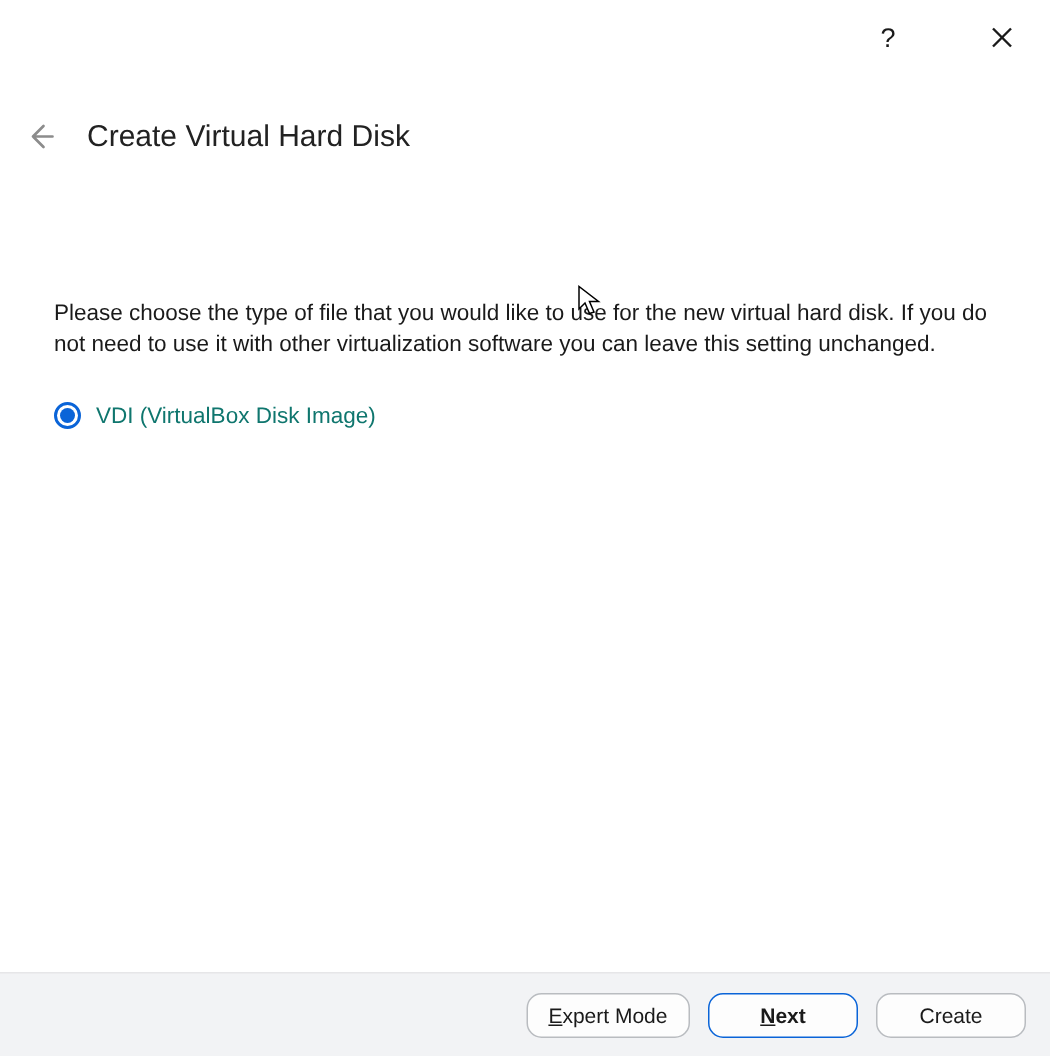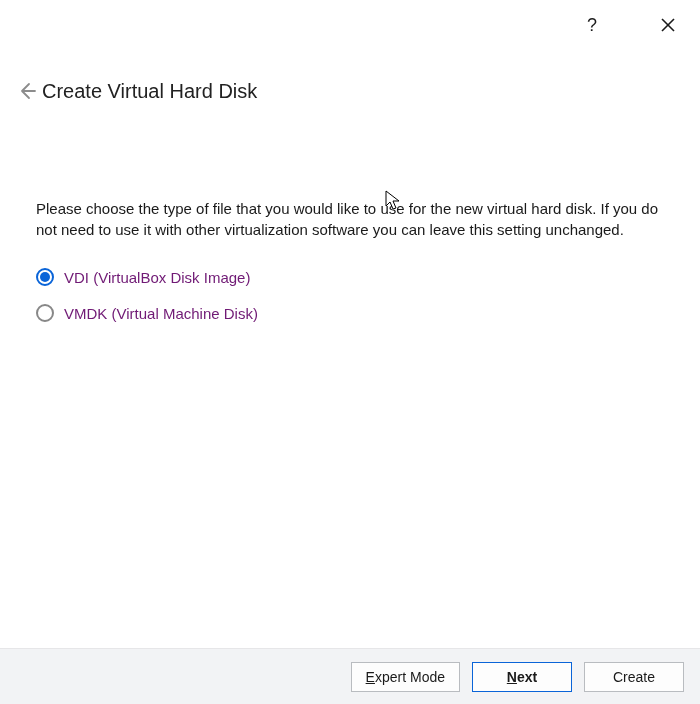--- a/index.html
+++ b/index.html
@@ -32,21 +32,21 @@
       font-size: 18px;
       color: #1a1a1a;
       cursor: pointer;
     }
     .titlebar .close-btn {
       font-size: 18px;
     }
     .header-row {
       display: flex;
       align-items: center;
-      gap: 2px;
+      gap: 18px;
       padding: 28px 0 0 14px;
     }
     .back-arrow {
       width: 26px;
       height: 26px;
       display: flex;
       align-items: center;
       justify-content: center;
       color: #7a7a7a;
       cursor: pointer;
@@ -98,42 +98,42 @@
     }
     .radio-circle.selected::after {
       content: "";
       width: 10px;
       height: 10px;
       background: #0a64d8;
       border-radius: 50%;
     }
     .radio-label {
       font-size: 15px;
-      color: #701a75;
+      color: #0f766e;
     }
     .footer {
       position: absolute;
       bottom: 0;
       left: 0;
       right: 0;
       height: 56px;
       background: #f2f3f5;
       border-top: 1px solid #e6e6e8;
       display: flex;
       justify-content: flex-end;
       align-items: center;
       padding-right: 16px;
       gap: 12px;
     }
     .btn {
       height: 30px;
       min-width: 100px;
       padding: 0 14px;
       border: 1px solid #b9bcc0;
-      border-radius: 0;
+      border-radius: 10px;
       background: #fdfdfd;
       font-size: 14px;
       color: #1a1a1a;
       cursor: pointer;
       display: flex;
       align-items: center;
       justify-content: center;
     }
     .btn.primary {
       border-color: #0a64d8;
@@ -173,24 +173,20 @@
   <div class="window-title">Create Virtual Hard Disk</div>
 </div>
 
 <div class="content">
   <div class="description">Please choose the type of file that you would like to use for the new virtual hard disk. If you do not need to use it with other virtualization software you can leave this setting unchanged.</div>
 
   <div class="radio-list">
     <div class="radio-item">
       <span class="radio-circle selected"></span>
       <span class="radio-label">VDI (VirtualBox Disk Image)</span>
-    </div>
-    <div class="radio-item">
-      <span class="radio-circle"></span>
-      <span class="radio-label">VMDK (Virtual Machine Disk)</span>
     </div>
   </div>
 </div>
 
 <svg class="cursor-pointer" width="18" height="22" viewBox="0 0 18 22">
   <path d="M1 1 L1 16 L5 12 L8 19 L11 18 L8 11 L14 11 Z" fill="#ffffff" stroke="#000000" stroke-width="1"></path>
 </svg>
 
 <div class="footer">
   <button class="btn">

